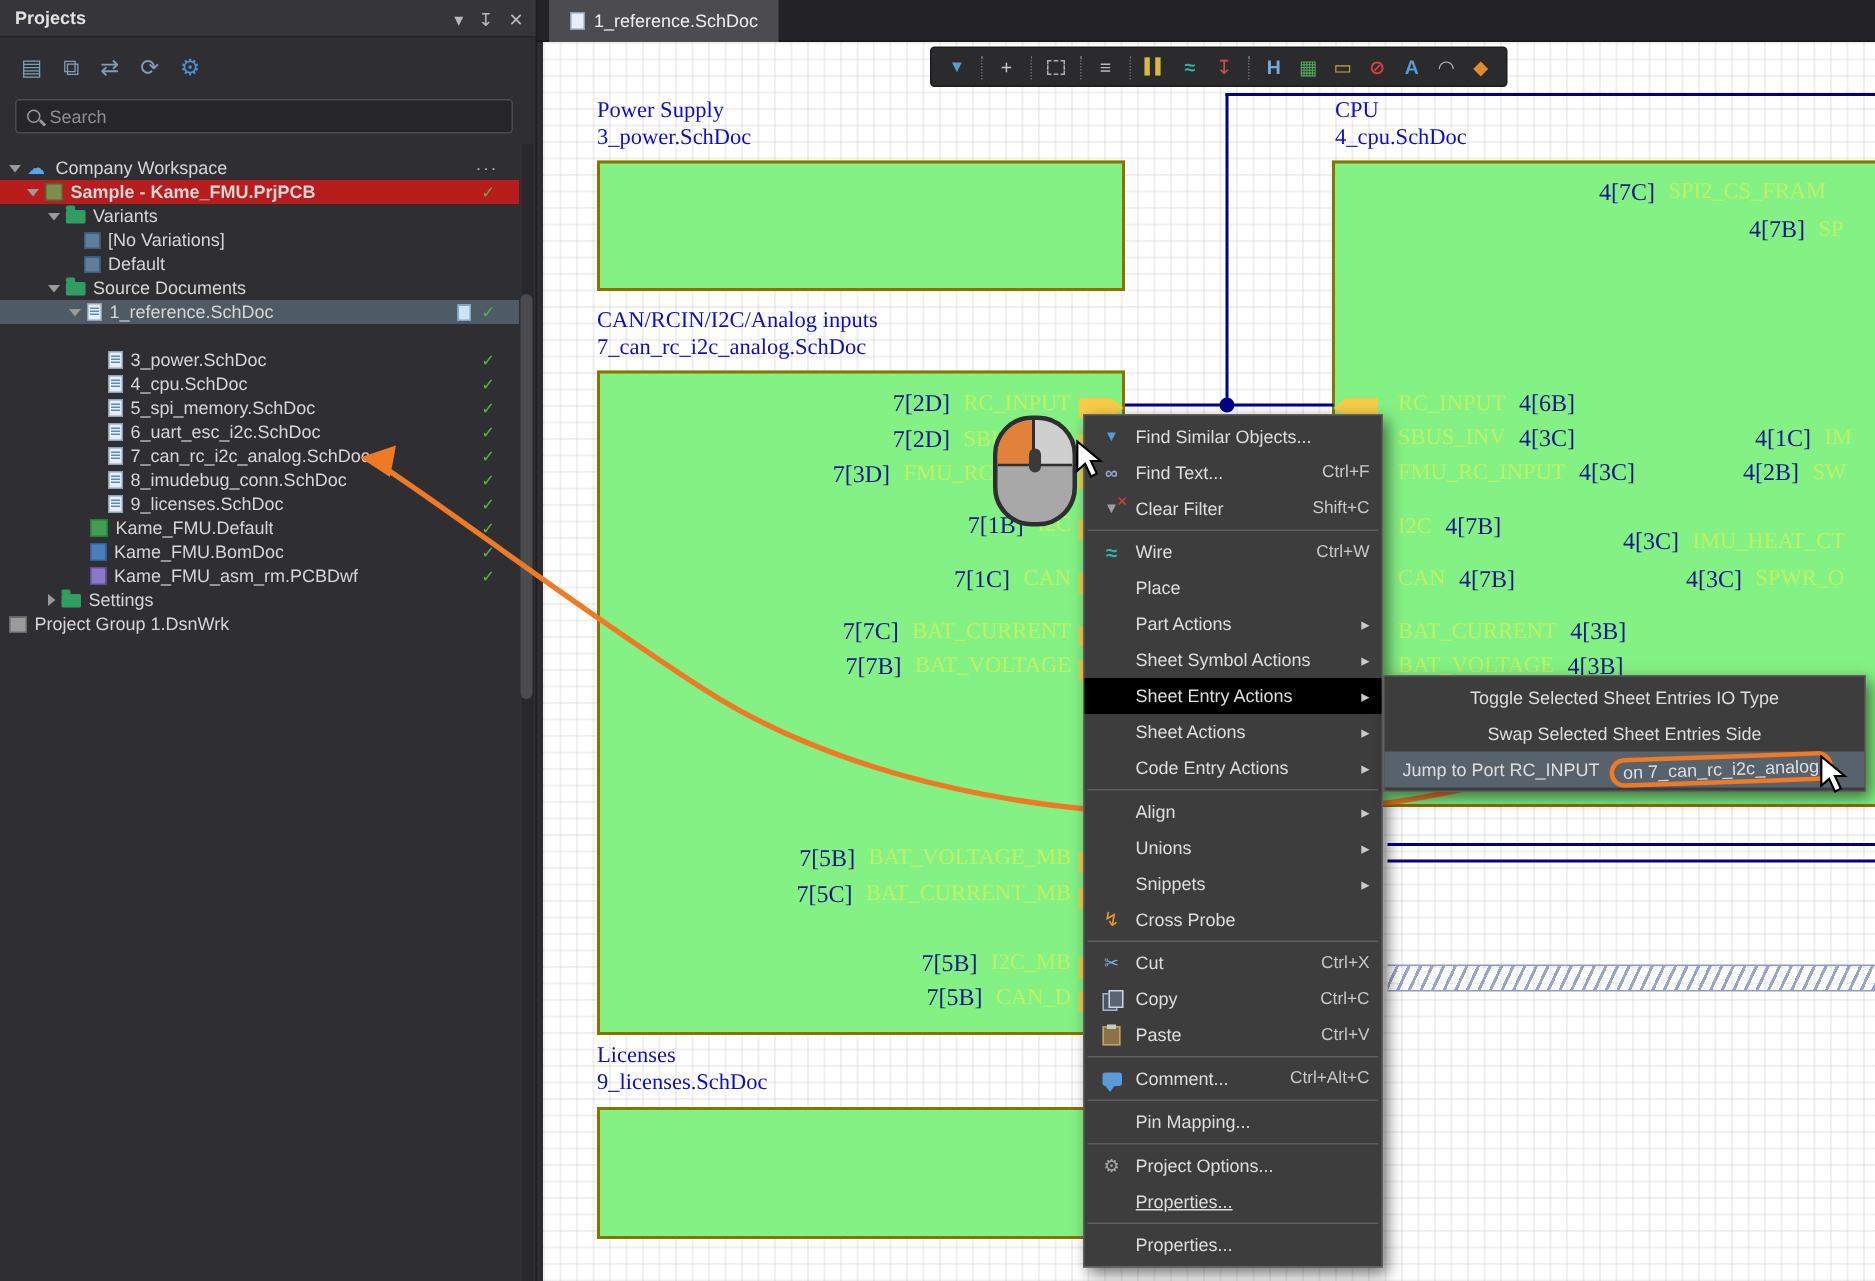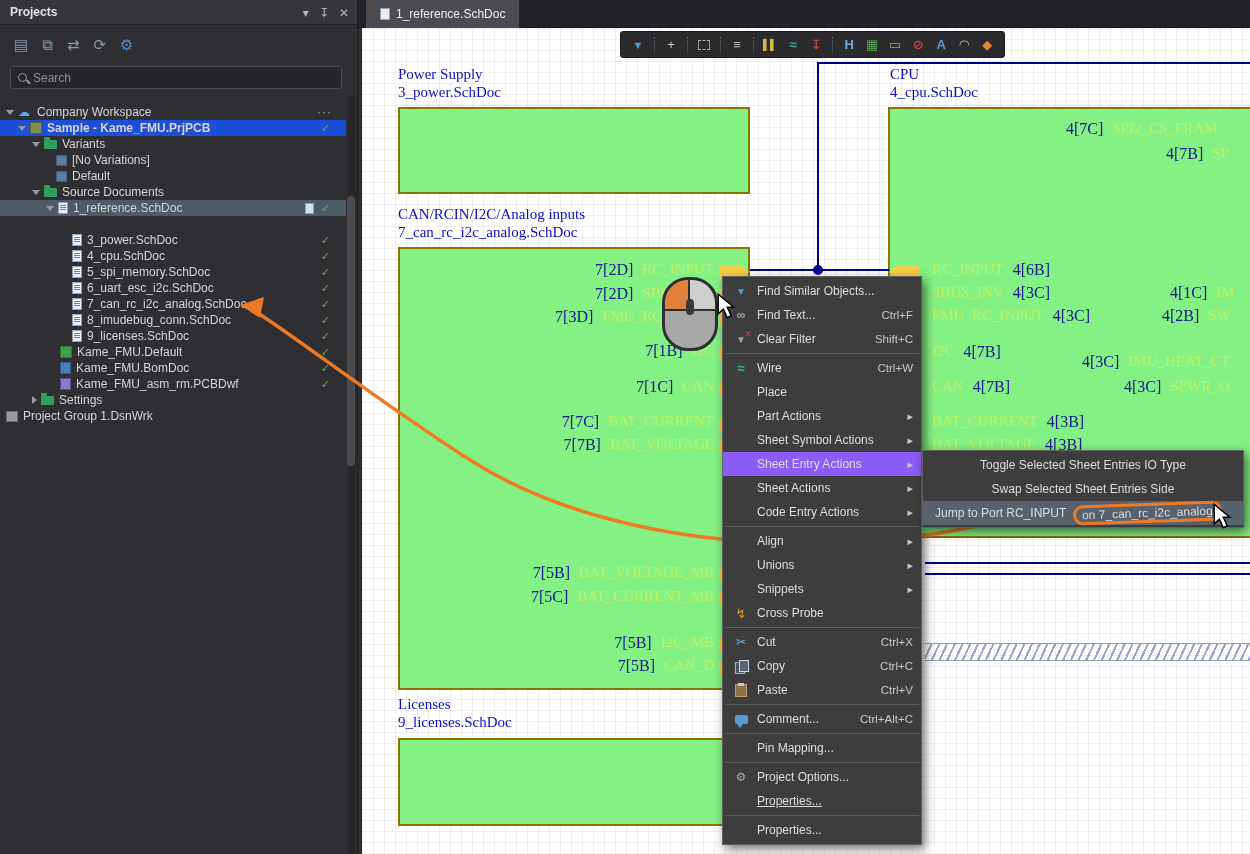--- a/index.html
+++ b/index.html
@@ -50,21 +50,21 @@
   .psearch{position:absolute;left:10px;top:66px;width:332px;height:23px;background:#26262a;border:1px solid #4a4a50;
            border-radius:3px;display:flex;align-items:center;padding:0 7px;gap:6px}
   .psearch input{background:transparent;border:none;outline:none;color:#cccccc;font-size:12px;width:100%;
                  font-family:"Liberation Sans",sans-serif}
   .psearch input::placeholder{color:#8f8f8f}
   .i-search{width:9px;height:9px;border:1.5px solid #9a9a9a;border-radius:50%;position:relative;flex:0 0 auto}
   .i-search::after{content:"";position:absolute;left:7px;top:7px;width:5px;height:1.5px;background:#9a9a9a;transform:rotate(45deg)}
 
   .trow{position:absolute;left:0;right:11px;height:16px;display:flex;align-items:center;color:#d6d6d6;font-size:12px}
   .trow .tlabel{white-space:nowrap;overflow:hidden}
-  .sel-green{background:#1d4ed8}
+  .sel-green{background:#b91c1c}
   .sel-gray{background:#4e5a64}
   .caret{width:0;height:0;margin-right:4px;flex:0 0 auto}
   .caret.open{border-left:4px solid transparent;border-right:4px solid transparent;border-top:5px solid #9a9a9a}
   .caret.closed{border-top:4px solid transparent;border-bottom:4px solid transparent;border-left:5px solid #9a9a9a}
   .ticon{display:inline-block;position:relative;margin-right:5px;flex:0 0 auto}
   .ticon.page{width:10px;height:12px;background:#e8eef4;border:1px solid #8aa3b8}
   .ticon.page::after{content:"";position:absolute;left:1px;top:2px;width:6px;height:1px;background:#5b8db8;
                      box-shadow:0 2px 0 #5b8db8,0 4px 0 #5b8db8}
   .ticon.folder{width:13px;height:9px;background:#2f9e60;border-radius:1px}
   .ticon.folder::before{content:"";position:absolute;top:-3px;left:0;width:6px;height:3px;background:#2f9e60;border-radius:1px 1px 0 0}
@@ -84,21 +84,21 @@
   .pthumb{position:absolute;right:1px;top:100px;width:8px;height:270px;background:#4a4a4f;border-radius:4px}
 
   
   .cmenu{position:absolute;left:722px;top:276px;width:200px;background:#3d3d3d;border:1px solid #616161;
          box-shadow:3px 4px 10px rgba(0,0,0,.55);padding:2px 0;z-index:100}
   .mi{height:24px;display:flex;align-items:center;padding:0 8px;color:#dedede;font-size:12px;gap:6px;white-space:nowrap}
   .mi .mic{width:20px;flex:0 0 20px;display:flex;align-items:center;justify-content:center}
   .mi .mlabel{flex:1;overflow:hidden}
   .mi .msc{color:#c9c9c9;font-size:11.5px}
   .mi.sub::after{content:"▸";color:#c9c9c9;font-size:11px;margin-left:4px}
-  .mi.hl{background:#8b5cf6}
+  .mi.hl{background:#000000}
   .msep{border-top:1px solid #5c5c5c;margin:2px 2px}
   .g-funnel::after{content:"▼"} .g-binoc::after{content:"∞"} .g-wire::after{content:"≈"}
   .g-zap::after{content:"↯"} .g-cut::after{content:"✂"} .g-gear::after{content:"⚙"}
   .i-clearf{position:relative;color:#a0a0a0;font-size:10px}
   .i-clearf::after{content:"▼"}
   .i-clearf .rx{position:absolute;right:-6px;top:-5px;color:#e04038;font-size:9px;font-weight:bold}
   .i-copy{position:relative;width:13px;height:13px}
   .i-copy::before{content:"";position:absolute;left:0;top:2px;width:8px;height:10px;border:1px solid #9fb6c9;background:#4a5560}
   .i-copy::after{content:"";position:absolute;left:4px;top:0;width:8px;height:10px;border:1px solid #c7d6e2;background:#5a6570}
   .i-paste{position:relative;width:12px;height:13px;background:#8a7346;border:1px solid #c2a06a}

